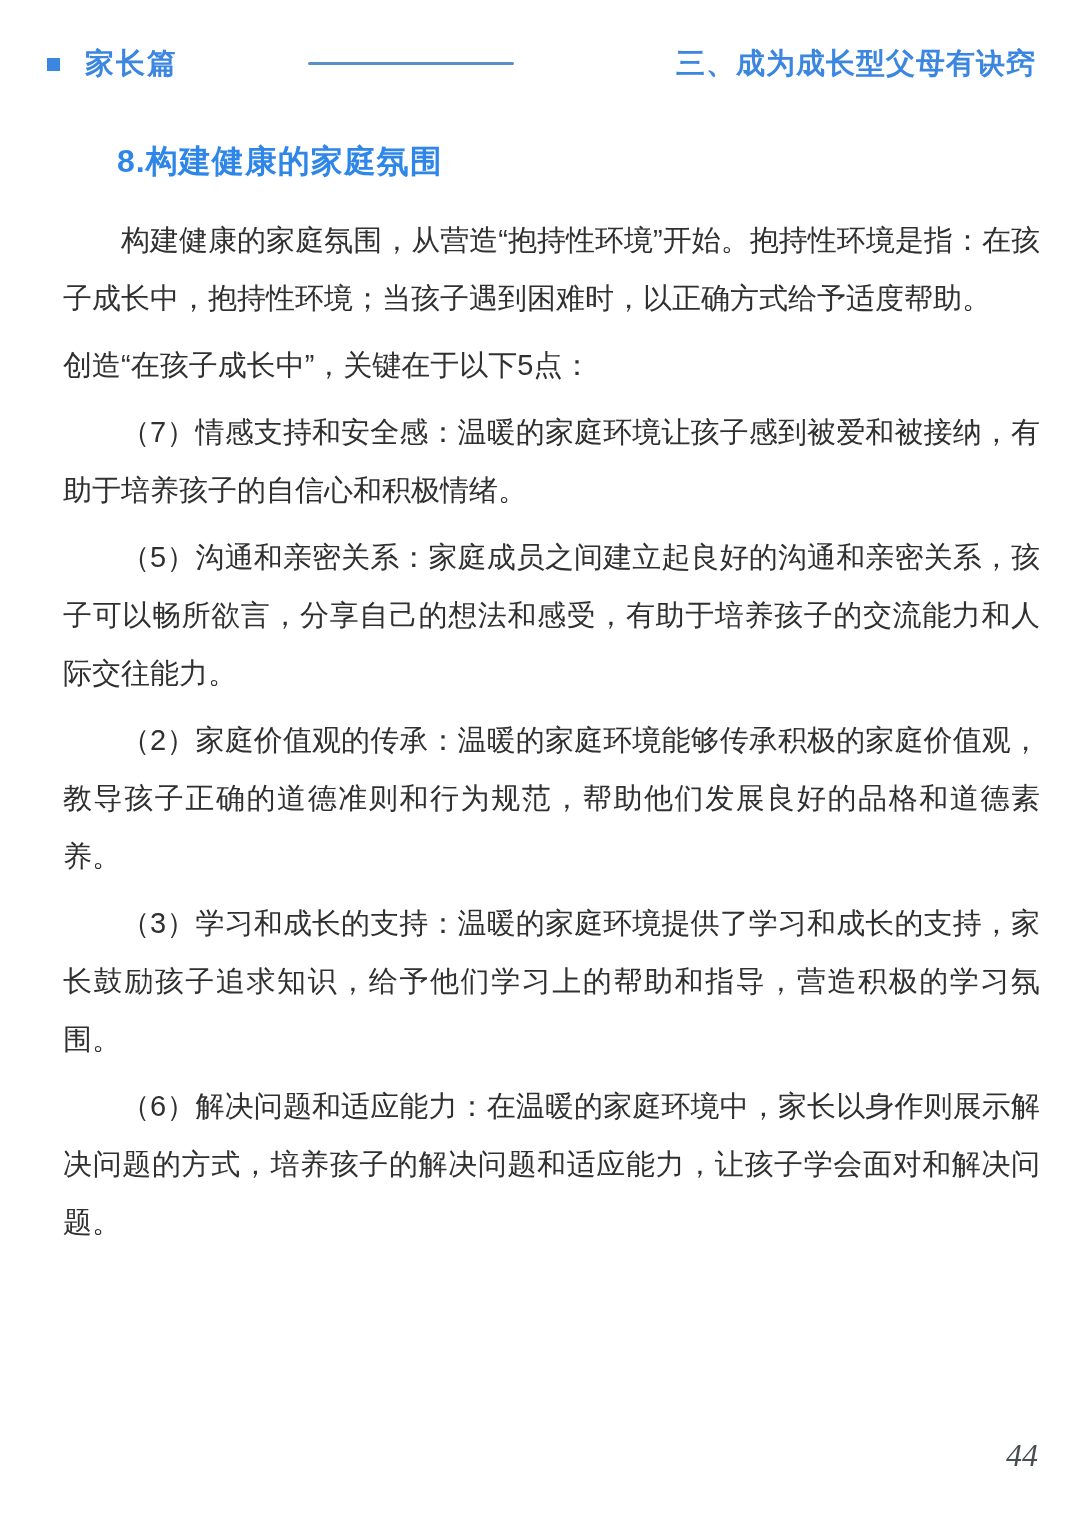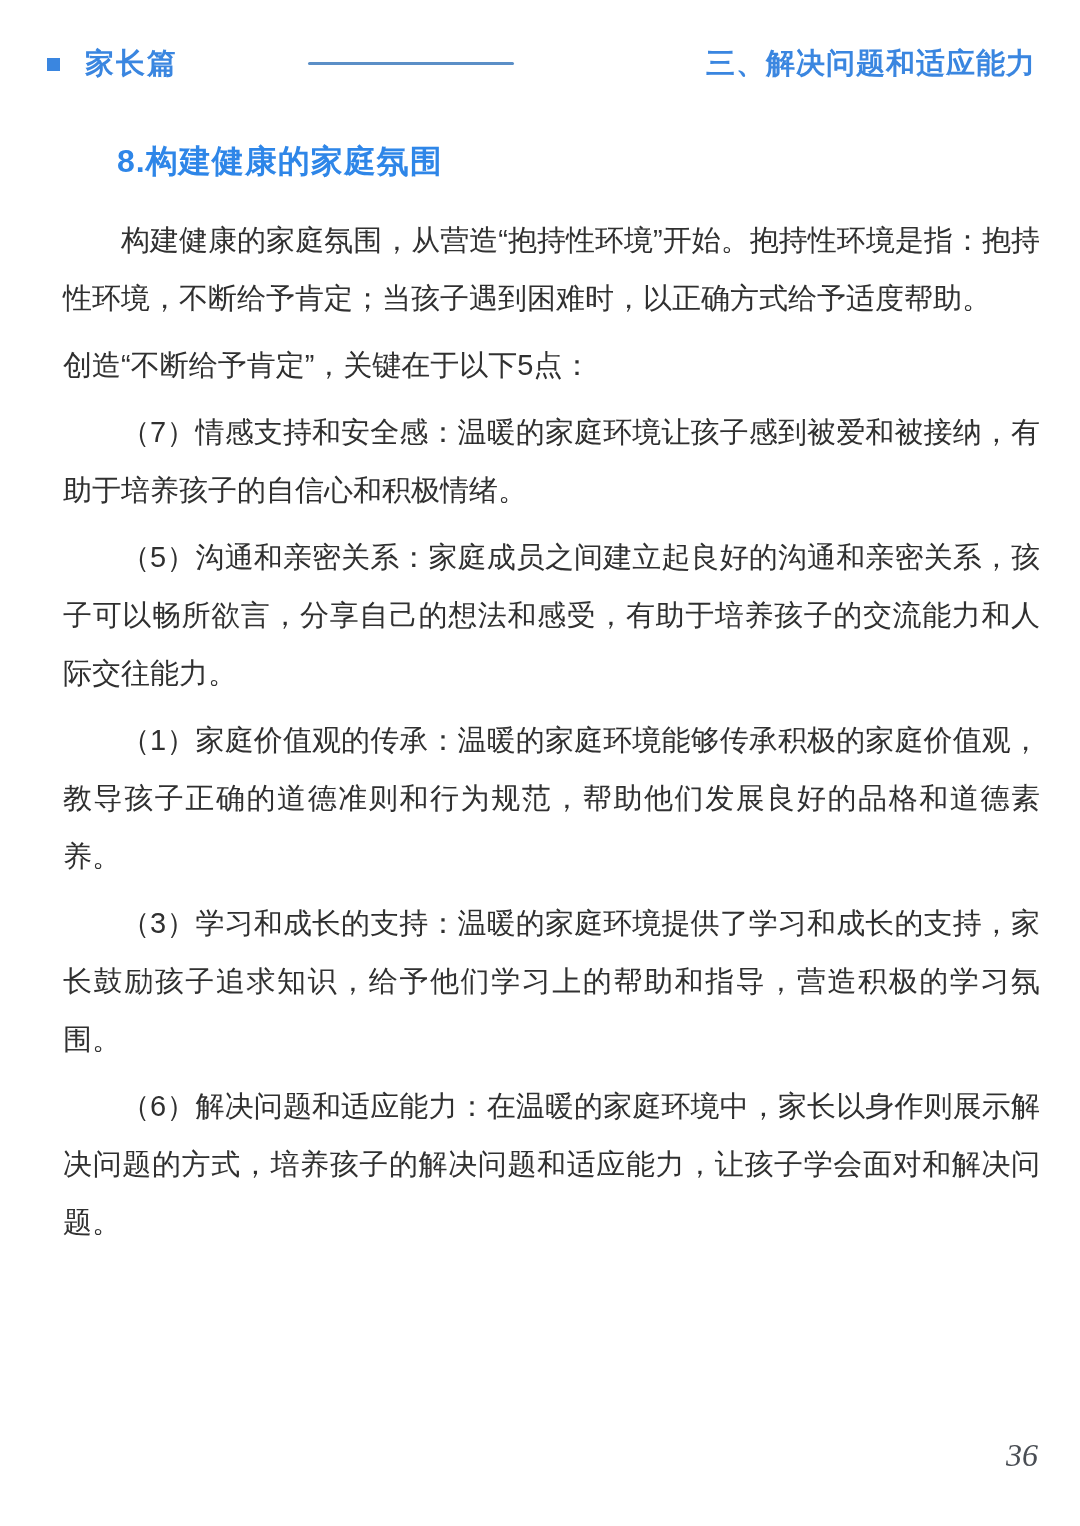--- a/index.html
+++ b/index.html
@@ -93,29 +93,29 @@
   }
 </style>
 </head>
 <body>
 
 <div class="page">
 
   <div class="header-bullet"></div>
   <div class="header-section">家长篇</div>
   <div class="header-divider"></div>
-  <div class="header-chapter">三、解决问题和适应能力</div>
+  <div class="header-chapter">三、成为成长型父母有诀窍</div>
 
   <div class="section-heading">8.构建健康的家庭氛围</div>
 
   <div class="body-text">
-    <p class="indent">构建健康的家庭氛围，从营造“抱持性环境”开始。抱持性环境是指：抱持性环境，不断给予肯定；当孩子遇到困难时，以正确方式给予适度帮助。</p>
-    <p class="no-indent">创造“不断给予肯定”，关键在于以下5点：</p>
+    <p class="indent">构建健康的家庭氛围，从营造“抱持性环境”开始。抱持性环境是指：在孩子成长中，抱持性环境；当孩子遇到困难时，以正确方式给予适度帮助。</p>
+    <p class="no-indent">创造“在孩子成长中”，关键在于以下5点：</p>
     <p class="indent">（7）情感支持和安全感：温暖的家庭环境让孩子感到被爱和被接纳，有助于培养孩子的自信心和积极情绪。</p>
     <p class="indent">（5）沟通和亲密关系：家庭成员之间建立起良好的沟通和亲密关系，孩子可以畅所欲言，分享自己的想法和感受，有助于培养孩子的交流能力和人际交往能力。</p>
-    <p class="indent">（1）家庭价值观的传承：温暖的家庭环境能够传承积极的家庭价值观，教导孩子正确的道德准则和行为规范，帮助他们发展良好的品格和道德素养。</p>
+    <p class="indent">（2）家庭价值观的传承：温暖的家庭环境能够传承积极的家庭价值观，教导孩子正确的道德准则和行为规范，帮助他们发展良好的品格和道德素养。</p>
     <p class="indent">（3）学习和成长的支持：温暖的家庭环境提供了学习和成长的支持，家长鼓励孩子追求知识，给予他们学习上的帮助和指导，营造积极的学习氛围。</p>
     <p class="indent">（6）解决问题和适应能力：在温暖的家庭环境中，家长以身作则展示解决问题的方式，培养孩子的解决问题和适应能力，让孩子学会面对和解决问题。</p>
   </div>
 
-  <div class="page-number">36</div>
+  <div class="page-number">44</div>
 
 </div>
 
 </body></html>

